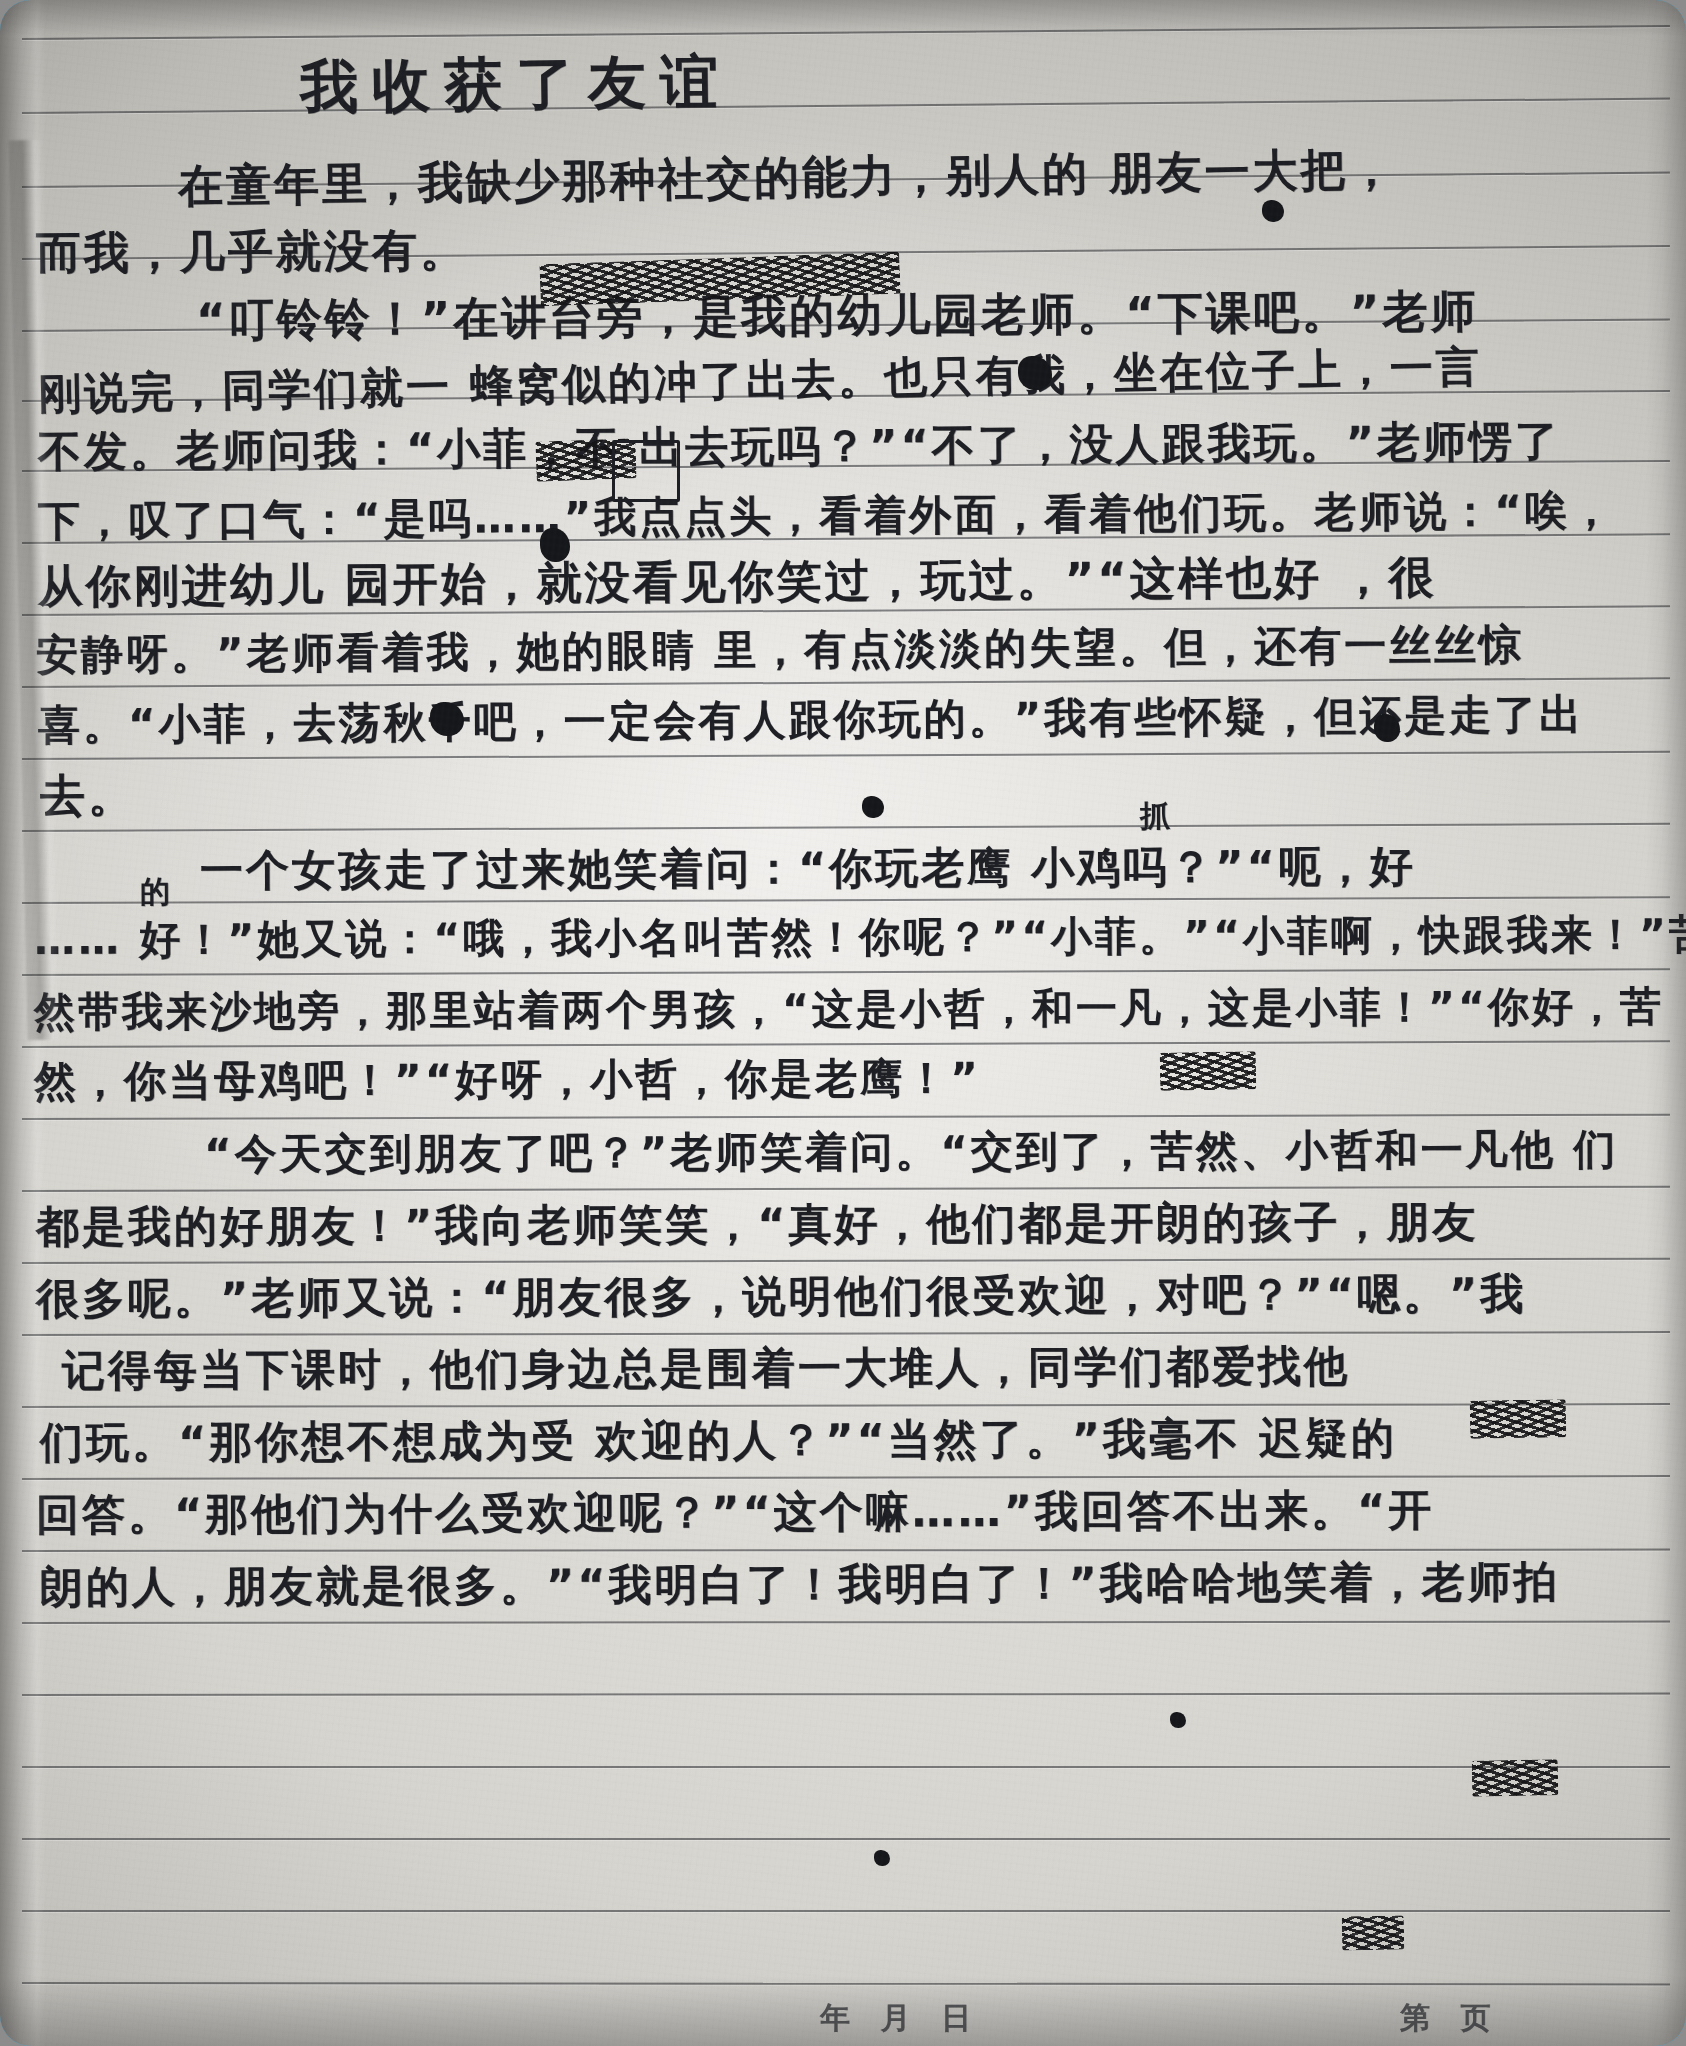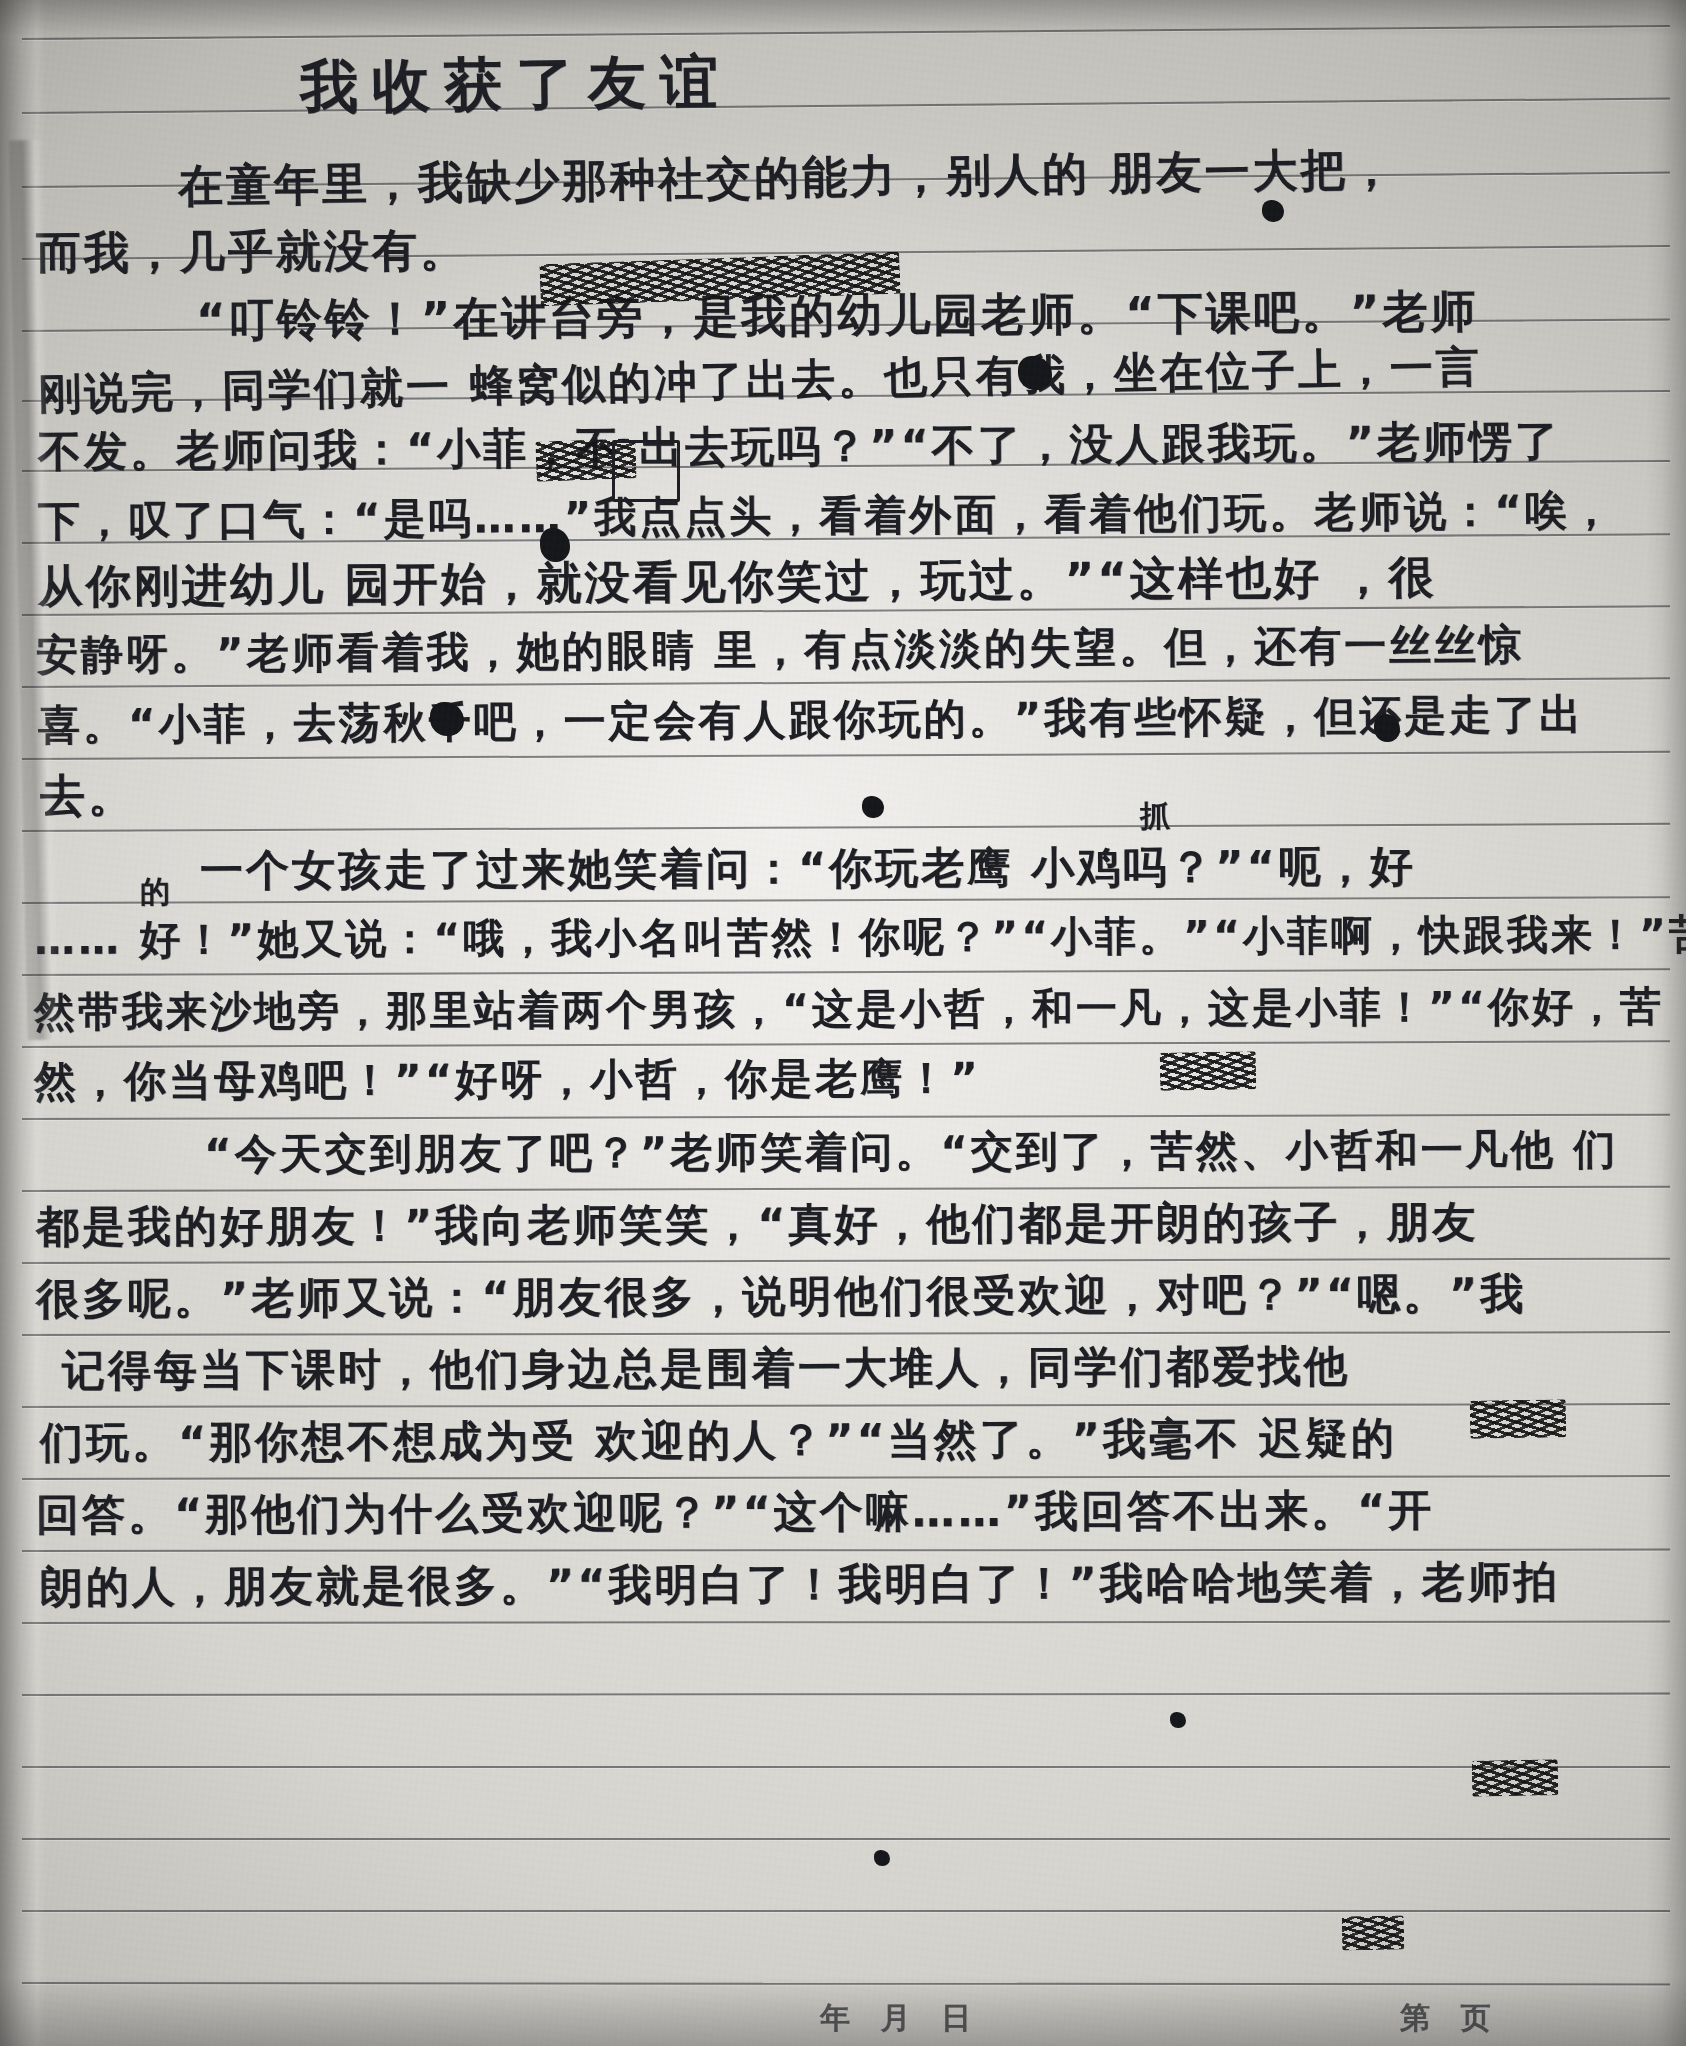--- a/index.html
+++ b/index.html
@@ -9,20 +9,21 @@
   }
   body {
     font-family: "DejaVu Sans", sans-serif;
   }
   .page {
     position: relative;
     width: 1686px;
     height: 2046px;
     overflow: hidden;
     background: #0ea5e9;
+    border-radius: 31px;
   }
   
   .paper {
     position: absolute;
     inset: 0;
     background:
       radial-gradient(ellipse 60% 45% at 46% 40%, rgba(255,255,255,0.55) 0%, rgba(255,255,255,0.18) 45%, rgba(255,255,255,0) 75%),
       radial-gradient(ellipse 90% 70% at 50% 55%, #e6e4df 0%, #d6d4cf 55%, #bdbbb6 85%, #a7a5a0 100%);
   }
   .paper-noise {

